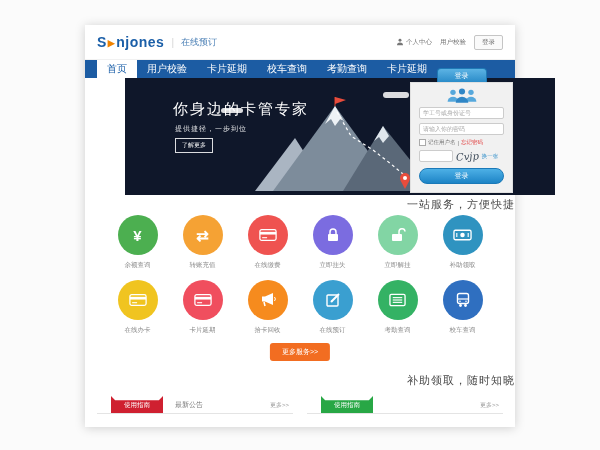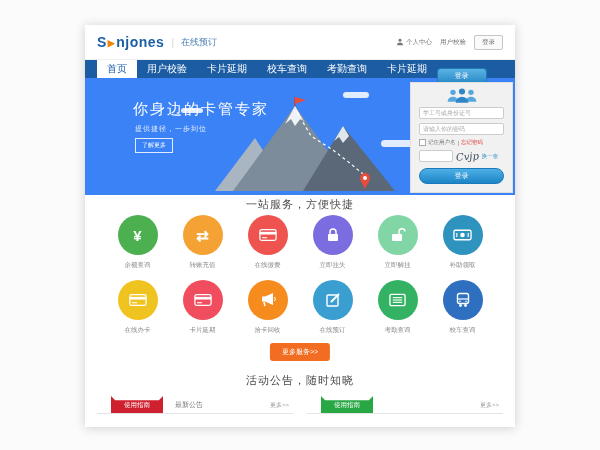--- a/index.html
+++ b/index.html
@@ -42,21 +42,21 @@
   .remember-row{display:flex;align-items:center;gap:2px;font-size:5.5px;color:#777;margin:0 0 4px}
   .checkbox{width:5px;height:5px;border:1px solid #aaa;background:#fff;display:inline-block;cursor:pointer}
   .forgot{color:#e03a3a;cursor:pointer}
   .captcha-row{display:flex;align-items:center;gap:3px;margin-bottom:6px}
   .captcha-input{width:34px;height:12px;box-sizing:border-box;border:1px solid #ccc;border-radius:2px;background:#fff}
   .captcha-img{font-family:"DejaVu Serif",serif;font-style:italic;font-size:10px;color:#3d4a58;transform:rotate(-4deg);cursor:pointer}
   .captcha-change{font-size:5.5px;color:#2b8cc9;cursor:pointer}
   .login-submit{display:block;width:85px;height:16px;margin:0 auto;border-radius:9px;background:linear-gradient(#4db0e6,#1d84c6);border:1px solid #1a79b8;color:#fff;font-size:7px;cursor:pointer}
 
   
-  .sec-h{position:absolute;left:0;width:430px;text-align:center;font-size:11px;color:#4a4a4a;letter-spacing:1px}
+  .sec-h{position:absolute;left:0;width:430px;text-align:right;font-size:11px;color:#4a4a4a;letter-spacing:1px}
   .svc-h{top:172px}
   .ann-h{top:348px}
   .grid{position:absolute;top:190px;left:20px;width:390px;display:flex;flex-wrap:wrap}
   .svc{width:65px;height:65px;display:flex;flex-direction:column;align-items:center;cursor:pointer}
   .circle{width:40px;height:40px;border-radius:50%;display:flex;align-items:center;justify-content:center;color:#fff}
   .glyph{font-size:15px;font-weight:bold;color:#fff;line-height:1}
   .svc-label{font-size:6.5px;color:#8a8a8a;margin-top:6px}
   .more-btn{position:absolute;top:318px;left:50%;transform:translateX(-50%);border:none;color:#fff;font-size:7px;padding:4px 12px;border-radius:3px;cursor:pointer}
 
   
@@ -96,21 +96,21 @@
 
   <div class="nav" style="background: rgb(28, 92, 163);">
     <div class="nav-item active">首页</div>
     <div class="nav-item">用户校验</div>
     <div class="nav-item">卡片延期</div>
     <div class="nav-item">校车查询</div>
     <div class="nav-item">考勤查询</div>
     <div class="nav-item">卡片延期</div>
   </div>
 
-  <div class="hero" style="background: #3b82f6;">
+  <div class="hero" style="background: #0f172a; margin-left: 40px;">
     <div class="cloud c1"></div>
     <div class="cloud c2"></div>
     <div class="cloud c3"></div>
     <svg class="mountains" width="180" height="95" viewBox="0 0 180 95">
       <polygon points="0,95 40,42 74,95" fill="#aab5c2"></polygon>
       <polygon points="18,95 80,10 142,95" fill="#7d8c9b"></polygon>
       <polygon points="80,10 70,28 76,23 80,30 86,22 90,27 80,10" fill="#eef2f6"></polygon>
       <line x1="80" y1="10" x2="80" y2="1" stroke="#c0392b" stroke-width="1.2"></line>
       <polygon points="80,1 91,4 80,8" fill="#e74c3c"></polygon>
       <polygon points="88,95 128,30 180,95" fill="#5a6878"></polygon>
@@ -280,21 +280,21 @@
             <circle cx="11" cy="9.3" r="0.8" fill="#fff"></circle>
           </svg>
       </div>
       <div class="svc-label">校车查询</div>
     </div>
 
   </div>
 
   <button class="more-btn" style="background: rgb(242, 109, 33);">更多服务&gt;&gt;</button>
 
-  <div class="sec-h ann-h">活动公告，随时知晓</div>
+  <div class="sec-h ann-h">补助领取，随时知晓</div>
   <div class="cols">
     <div class="col">
       <div class="ribbon" style="background: rgb(207, 32, 48);">使用指南</div>
       <div class="tab2">最新公告</div>
       <div class="more-link">更多&gt;&gt;</div>
     </div>
     <div class="col">
       <div class="ribbon" style="background: rgb(40, 167, 69);">使用指南</div>
       <div class="more-link">更多&gt;&gt;</div>
     </div>

